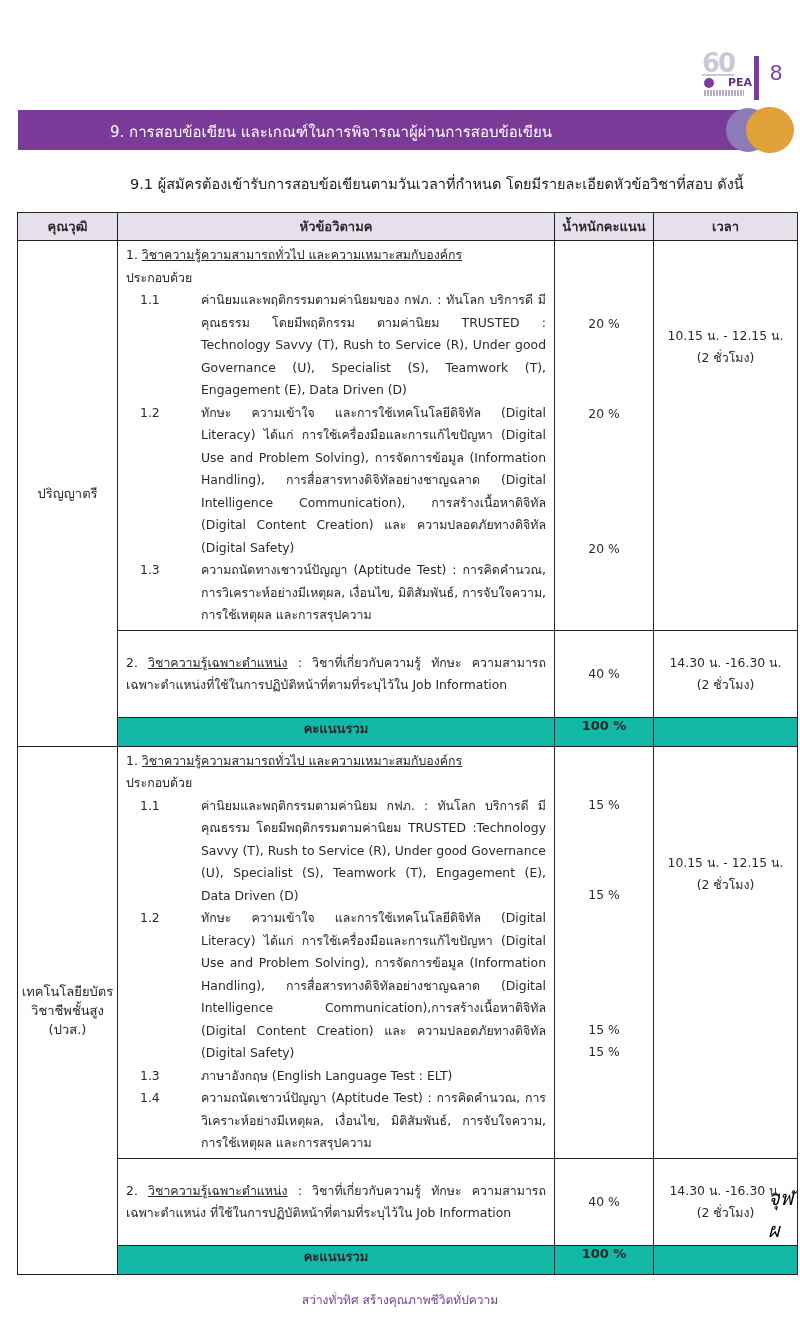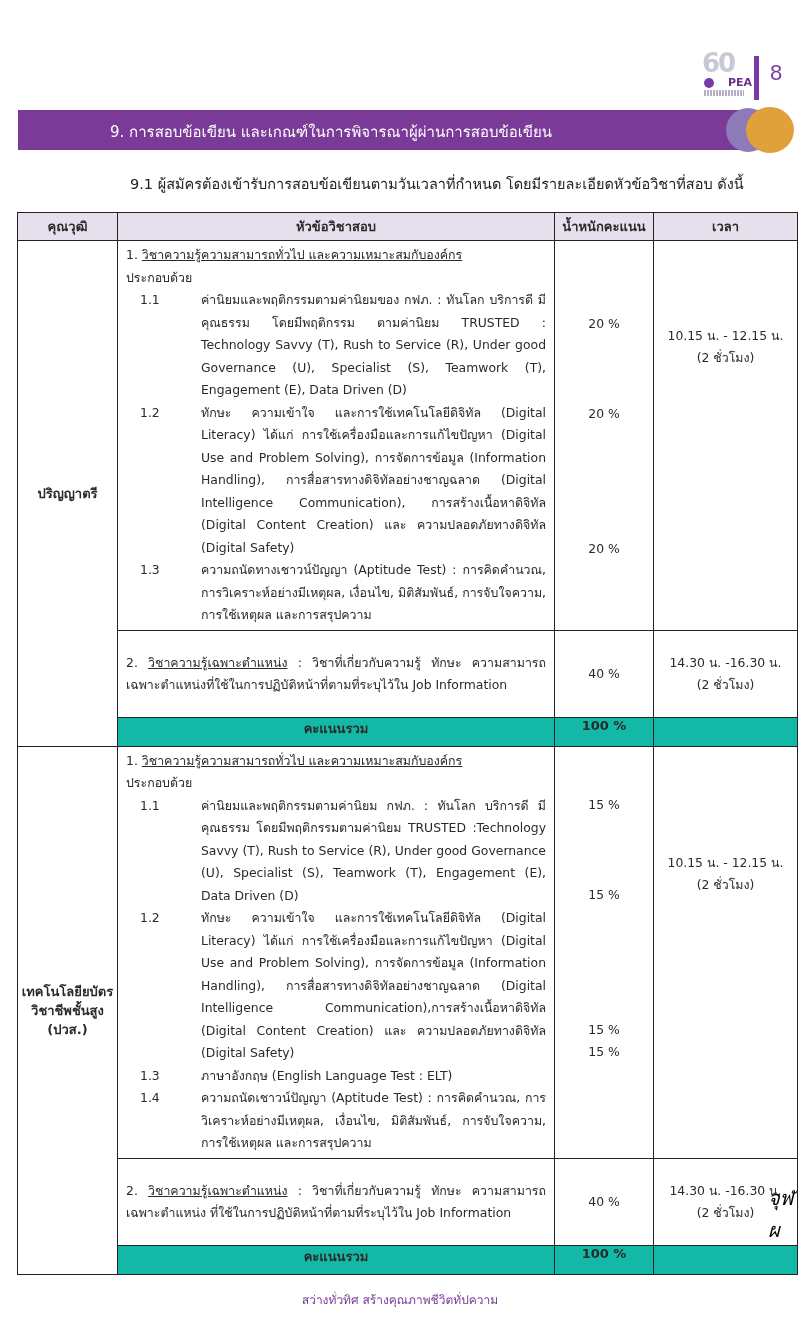--- a/index.html
+++ b/index.html
@@ -1,33 +1,33 @@
 <!DOCTYPE html>
 <html><head>
 <meta charset="utf-8">
 <style>
   html,body{margin:0;padding:0;background:#fff;}
   body{width:800px;height:1328px;position:relative;overflow:hidden;font-family:"DejaVu Sans","Liberation Sans",sans-serif;color:#2a2a2a;}
   .logo{position:absolute;left:700px;top:50px;width:48px;height:52px;}
-  .logo .sixty{position:absolute;left:2px;top:0;font-size:26px;letter-spacing:-2px;color:#c9c9d6;font-weight:bold;line-height:26px;}
+  .logo .sixty{position:absolute;left:2px;top:0;font-size:26px;letter-spacing:-2px;color:#c9c9d6;font-weight:bold;line-height:26px;text-decoration:underline;}
   .logo .pea-dot{position:absolute;left:4px;top:28px;width:10px;height:10px;border-radius:50%;background:#7a3aa6;}
   .logo .pea{position:absolute;left:28px;top:26px;font-size:11px;font-weight:bold;color:#6a2e8e;}
   .logo .tiny{position:absolute;left:4px;top:40px;width:40px;height:6px;background:repeating-linear-gradient(90deg,#9a8ab0 0 2px,#fff 2px 3px);opacity:.7;}
   .vbar{position:absolute;left:754px;top:56px;width:5px;height:44px;background:#7a3aa6;}
   .pagenum{position:absolute;left:770px;top:60px;font-size:22px;color:#7a3aa6;font-family:"Liberation Sans",sans-serif;}
   .banner{position:absolute;left:18px;top:110px;width:760px;height:40px;background:#7a3a98;}
   .banner .title{position:absolute;left:92px;top:10px;font-size:15px;color:#fff;white-space:nowrap;}
   .circ1{position:absolute;left:726px;top:108px;width:44px;height:44px;border-radius:50%;background:#8c7bb8;}
   .circ2{position:absolute;left:746px;top:107px;width:48px;height:46px;border-radius:50%;background:#e0a03a;}
   .intro{position:absolute;left:130px;top:172px;font-size:14.5px;color:#222;white-space:nowrap;}
   table.main{position:absolute;left:17px;top:212px;width:781px;border-collapse:collapse;font-size:12.4px;}
   table.main td,table.main th{border:1.5px solid #222;vertical-align:top;padding:0;}
   th{background:#e6e0ec;font-weight:bold;font-size:13px;height:27px;text-align:center;vertical-align:middle !important;}
   .c1{width:99px;}.c2{width:436px;}.c3{width:98px;}.c4{width:143px;}
-  .qual{text-align:center;vertical-align:middle !important;font-weight:bold;font-size:13px;line-height:19px;}
+  .qual{text-align:center;vertical-align:middle !important;font-weight:normal;font-size:13px;line-height:19px;}
   .topic{padding:3px 8px 3px 8px !important;line-height:22.5px;text-align:justify;}
   .h1{text-decoration:underline;}
   .item{display:flex;gap:31px;}
   .item .num{width:30px;padding-left:14px;flex:none;}
   .item .txt{flex:1;}
   .wcell{text-align:center;position:relative;}
   .tcell{text-align:center;vertical-align:middle !important;line-height:22px;}
   .sum td{background:#14b8a6;height:28px;text-align:center;vertical-align:middle;font-weight:bold;font-size:13px;}
   .wv{position:absolute;left:0;right:0;text-align:center;}
   .sig{position:absolute;left:756px;top:1182px;font-size:20px;color:#000000;font-style:italic;font-family:"DejaVu Serif",serif;margin-left:12px;}
@@ -50,21 +50,21 @@
 </div>
 <div class="circ1"></div>
 <div class="circ2"></div>
 
 <div class="intro">9.1 ผู้สมัครต้องเข้ารับการสอบข้อเขียนตามวันเวลาที่กำหนด โดยมีรายละเอียดหัวข้อวิชาที่สอบ ดังนี้</div>
 
 <table class="main">
   <tbody>
       <tr>
     <th class="c1">คุณวุฒิ</th>
-    <th class="c2">หัวข้อวิชาสอบ</th>
+    <th class="c2">หัวข้อวิตามค</th>
     <th class="c3">น้ำหนักคะแนน</th>
     <th class="c4">เวลา</th>
   </tr>
 
   <tr>
     <td class="qual" rowspan="3">ปริญญาตรี</td>
     <td class="topic" style="height:338px">
       <div><span>1. </span><span class="h1">วิชาความรู้ความสามารถทั่วไป และความเหมาะสมกับองค์กร</span></div>
       <div>ประกอบด้วย</div>
       <div class="item">

